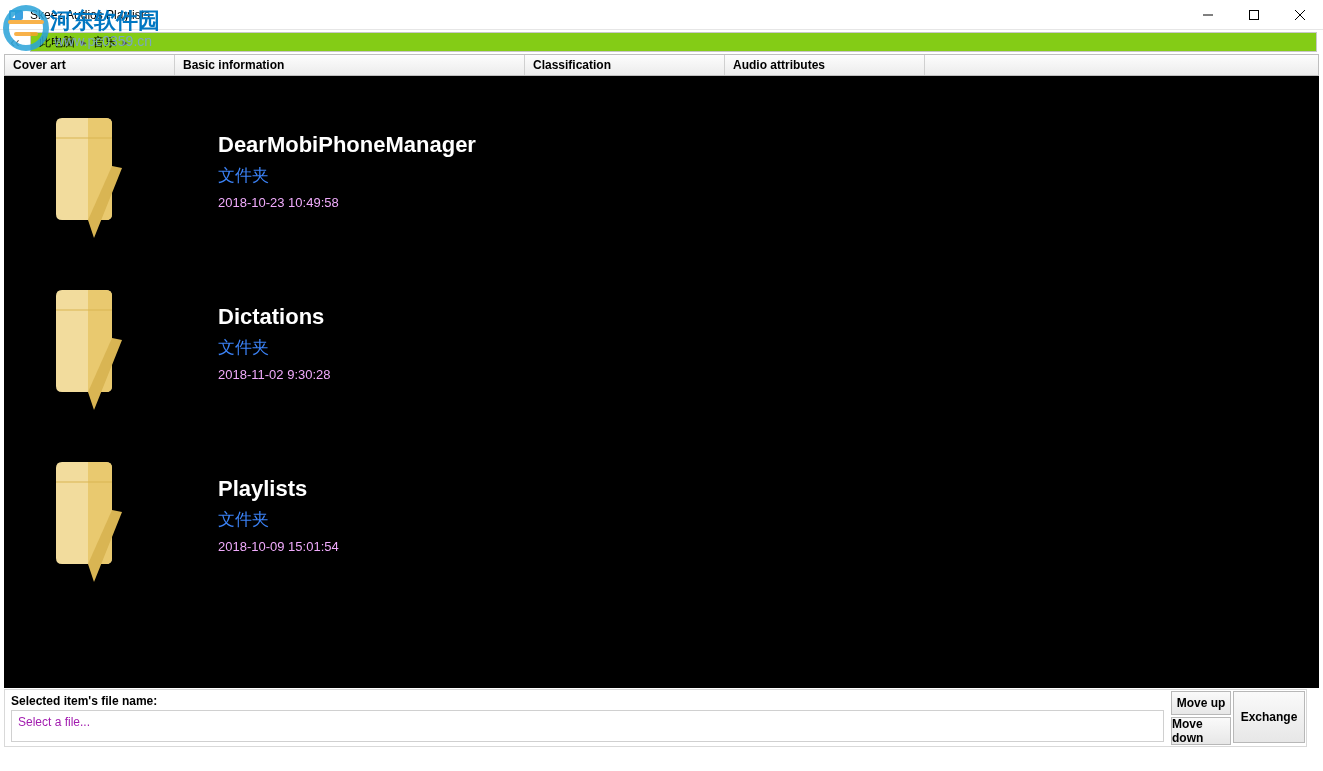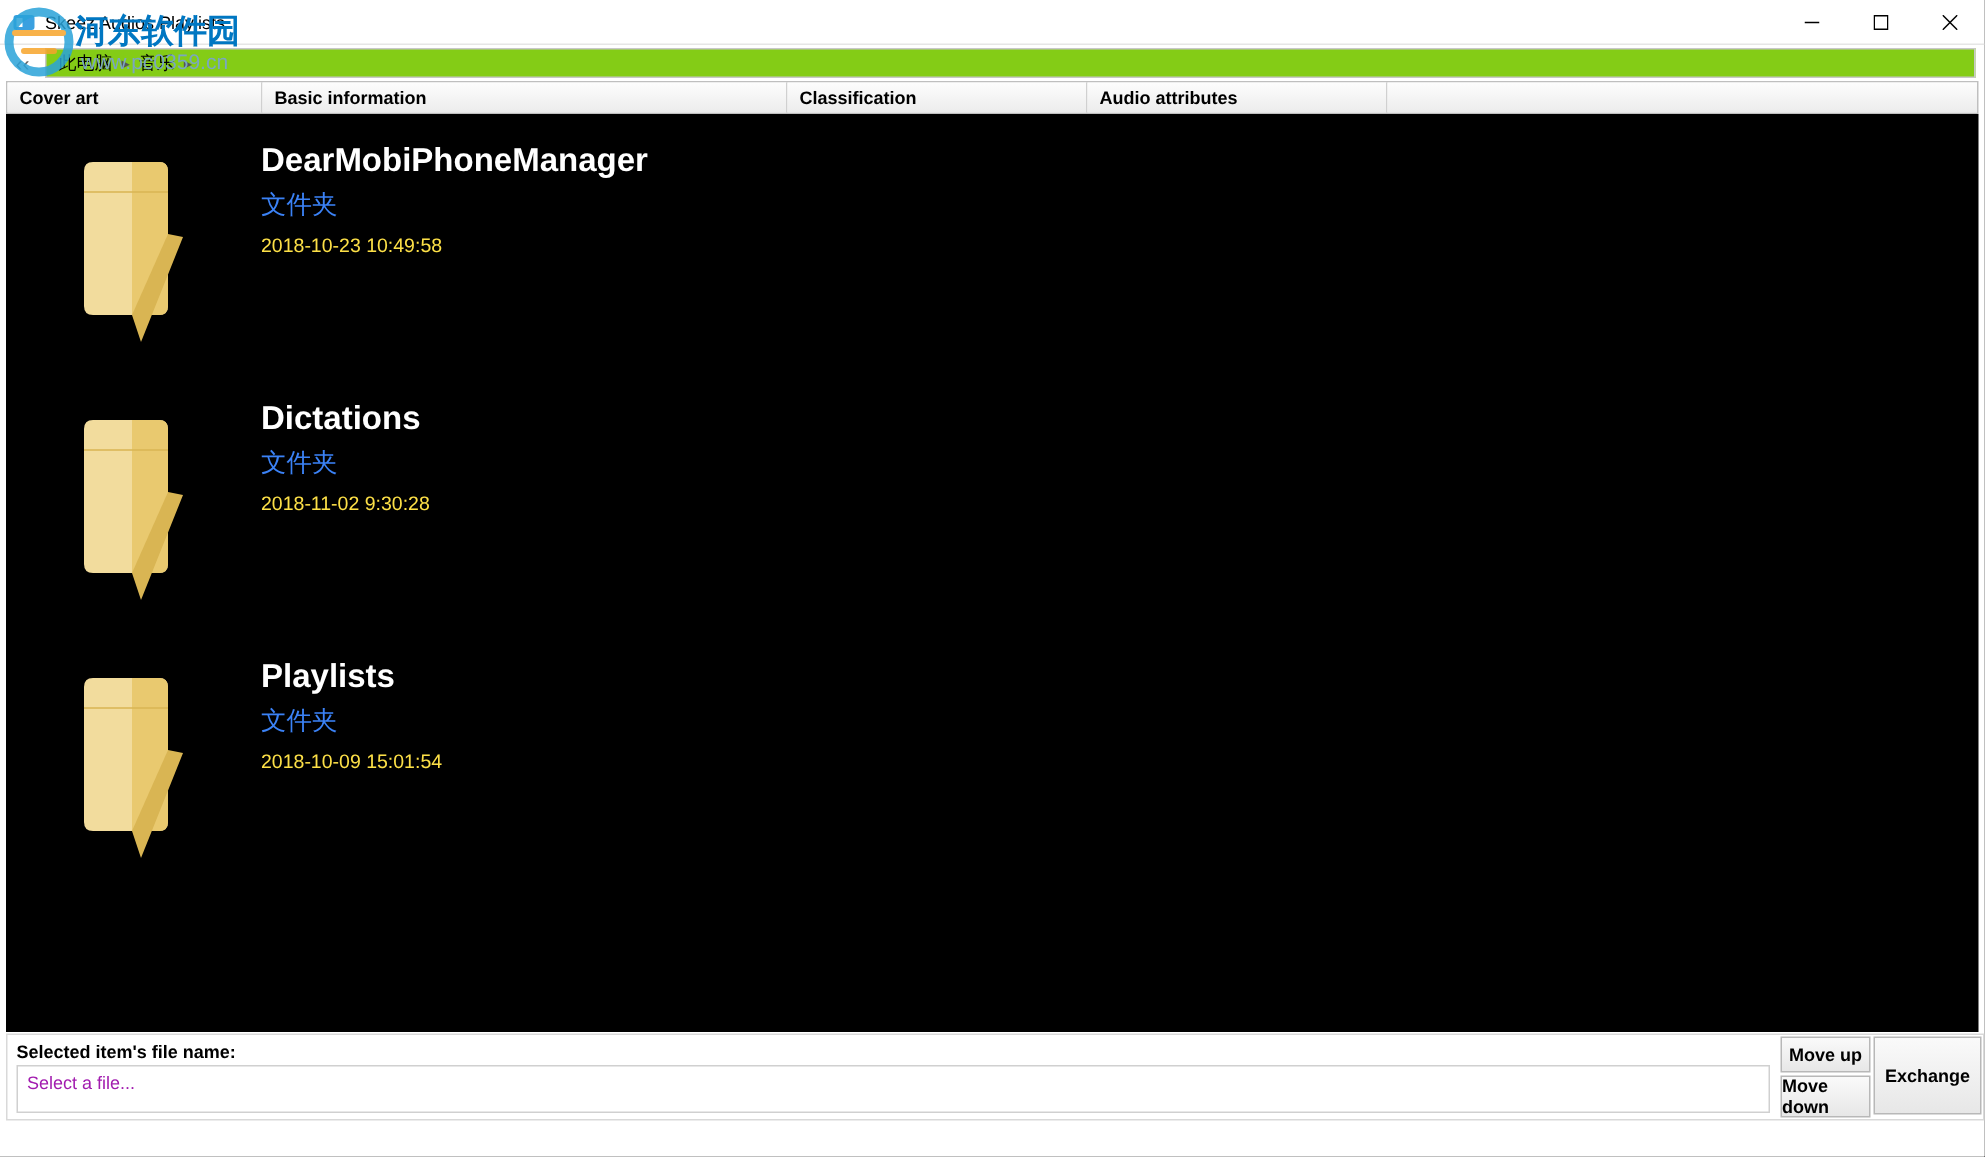--- a/index.html
+++ b/index.html
@@ -27,30 +27,30 @@
   .colh { border-right:1px solid #d0d0d0; padding:3px 8px; color:#000; background:linear-gradient(#fdfdfd,#ececec); font-size:12px; display:flex; align-items:center;font-weight:bold; }
   .colh.cover { width:170px; }
   .colh.basic { width:350px; }
   .colh.class { width:200px; }
   .colh.audio { width:200px; }
   .colh.people { width:310px; }
   .colh.rest { flex:1; border-right:none; }
 
   
   .listarea { background:#000; margin:0 4px; height: 612px; overflow:auto; padding:10px 0; }
-  .row { display:flex; align-items:flex-start; height:172px; padding:6px 0 10px 0; }
+  .row { display:flex; align-items:center; height:172px; padding:6px 0 10px 0;gap:44px; }
   .iconcell { width:170px; display:flex; align-items:flex-start; justify-content:center; }
   .foldericon { width:110px; height:130px; margin-top:6px; }
   .infocell { padding-top:2px; }
   .item-title { color:#fff; font-size:22px; font-weight:700; line-height:1.15; }
   .item-type  { color:#3b82f6; font-size:17px; margin-top:6px; }
-  .item-date  { color:#fde047; font-size:13px; margin-top:8px; }
+  .item-date  { color:#f0abfc; font-size:13px; margin-top:8px; }
 
   
-  .bottom { margin:1px 0 4px 4px; display:flex; height:58px; border:1px solid #d9d9d9; }
+  .bottom { margin:1px 16px 4px 4px; display:flex; height:58px; border:1px solid #d9d9d9; }
   .selbox { flex:1; padding:4px 6px; display:flex; flex-direction:column; }
   .selbox .lbl { font-weight:700; font-size:12px; }
   .selbox .val { flex:1; background:#fff; border:1px solid #d0d0d0; margin-top:2px; padding:4px 6px; color:#a21caf; }
   .btns { display:flex; }
   .stackbtns { display:flex; flex-direction:column; }
   .btn { width:60px; border:1px solid #b8b8b8; background:linear-gradient(#fafafa,#e7e7e7); font-size:12px; font-weight:700; display:flex; align-items:center; justify-content:center; }
   .btn.small { height:28px; margin:1px; }
   .btn.big { width:72px; height:52px; margin:1px; }
 
   

